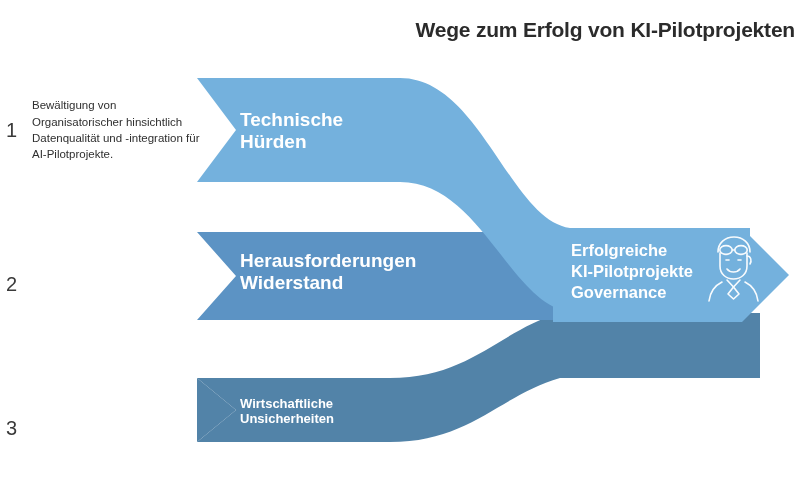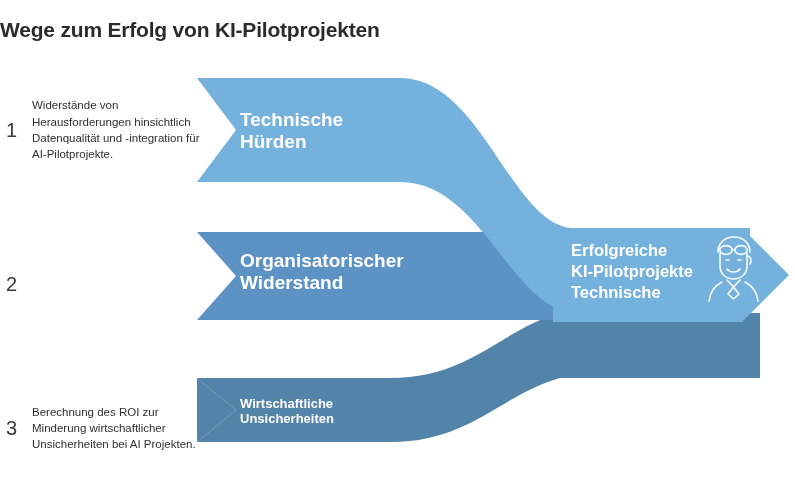--- a/index.html
+++ b/index.html
@@ -22,21 +22,21 @@
     width: 795px;
     height: 492px;
   }
 
   
   .title {
     position: absolute;
     top: 18px;
     left: 0;
     width: 795px;
-    text-align: left;
+    text-align: right;
     font-size: 21px;
     font-weight: bold;
     color: #2b2b2b;
     letter-spacing: -0.2px;
   }
 
   
   #flow-canvas {
     position: absolute;
     top: 0;
@@ -161,37 +161,36 @@
       <path d="M 727,280 L 733.5,287 L 740,280"></path>
       <path d="M 722,282 C 714,286 710,293 709,301"></path>
       <path d="M 745,282 C 753,286 757,293 758,301"></path>
       <path d="M 733.5,287 L 728,294 L 733.5,299 L 739,294 Z"></path>
     </g>
   </svg>
 
   <div class="band-label" id="label-band-1">Technische
 Hürden</div>
 
-  <div class="band-label" id="label-band-2">Organisatorischer
+  <div class="band-label" id="label-band-2">Herausforderungen
 Widerstand</div>
 
   <div class="band-label" id="label-band-3">Wirtschaftliche
 Unsicherheiten</div>
 
   <div class="band-label" id="label-outcome">Erfolgreiche
 KI-Pilotprojekte
-Technische</div>
+Governance</div>
 
   <div class="step-note" id="note-1">
     <div class="step-num">1</div>
-    <div class="step-text">Widerstände von Herausforderungen hinsichtlich Datenqualität und -integration für AI-Pilotprojekte.</div>
+    <div class="step-text">Bewältigung von Organisatorischer hinsichtlich Datenqualität und -integration für AI-Pilotprojekte.</div>
   </div>
 
   <div class="step-note" id="note-2">
     <div class="step-num">2</div>
   </div>
 
   <div class="step-note" id="note-3">
     <div class="step-num">3</div>
-    <div class="step-text">Berechnung des ROI zur Minderung wirtschaftlicher Unsicherheiten bei AI Projekten.</div>
   </div>
 
 </div>
 
 </body></html>

